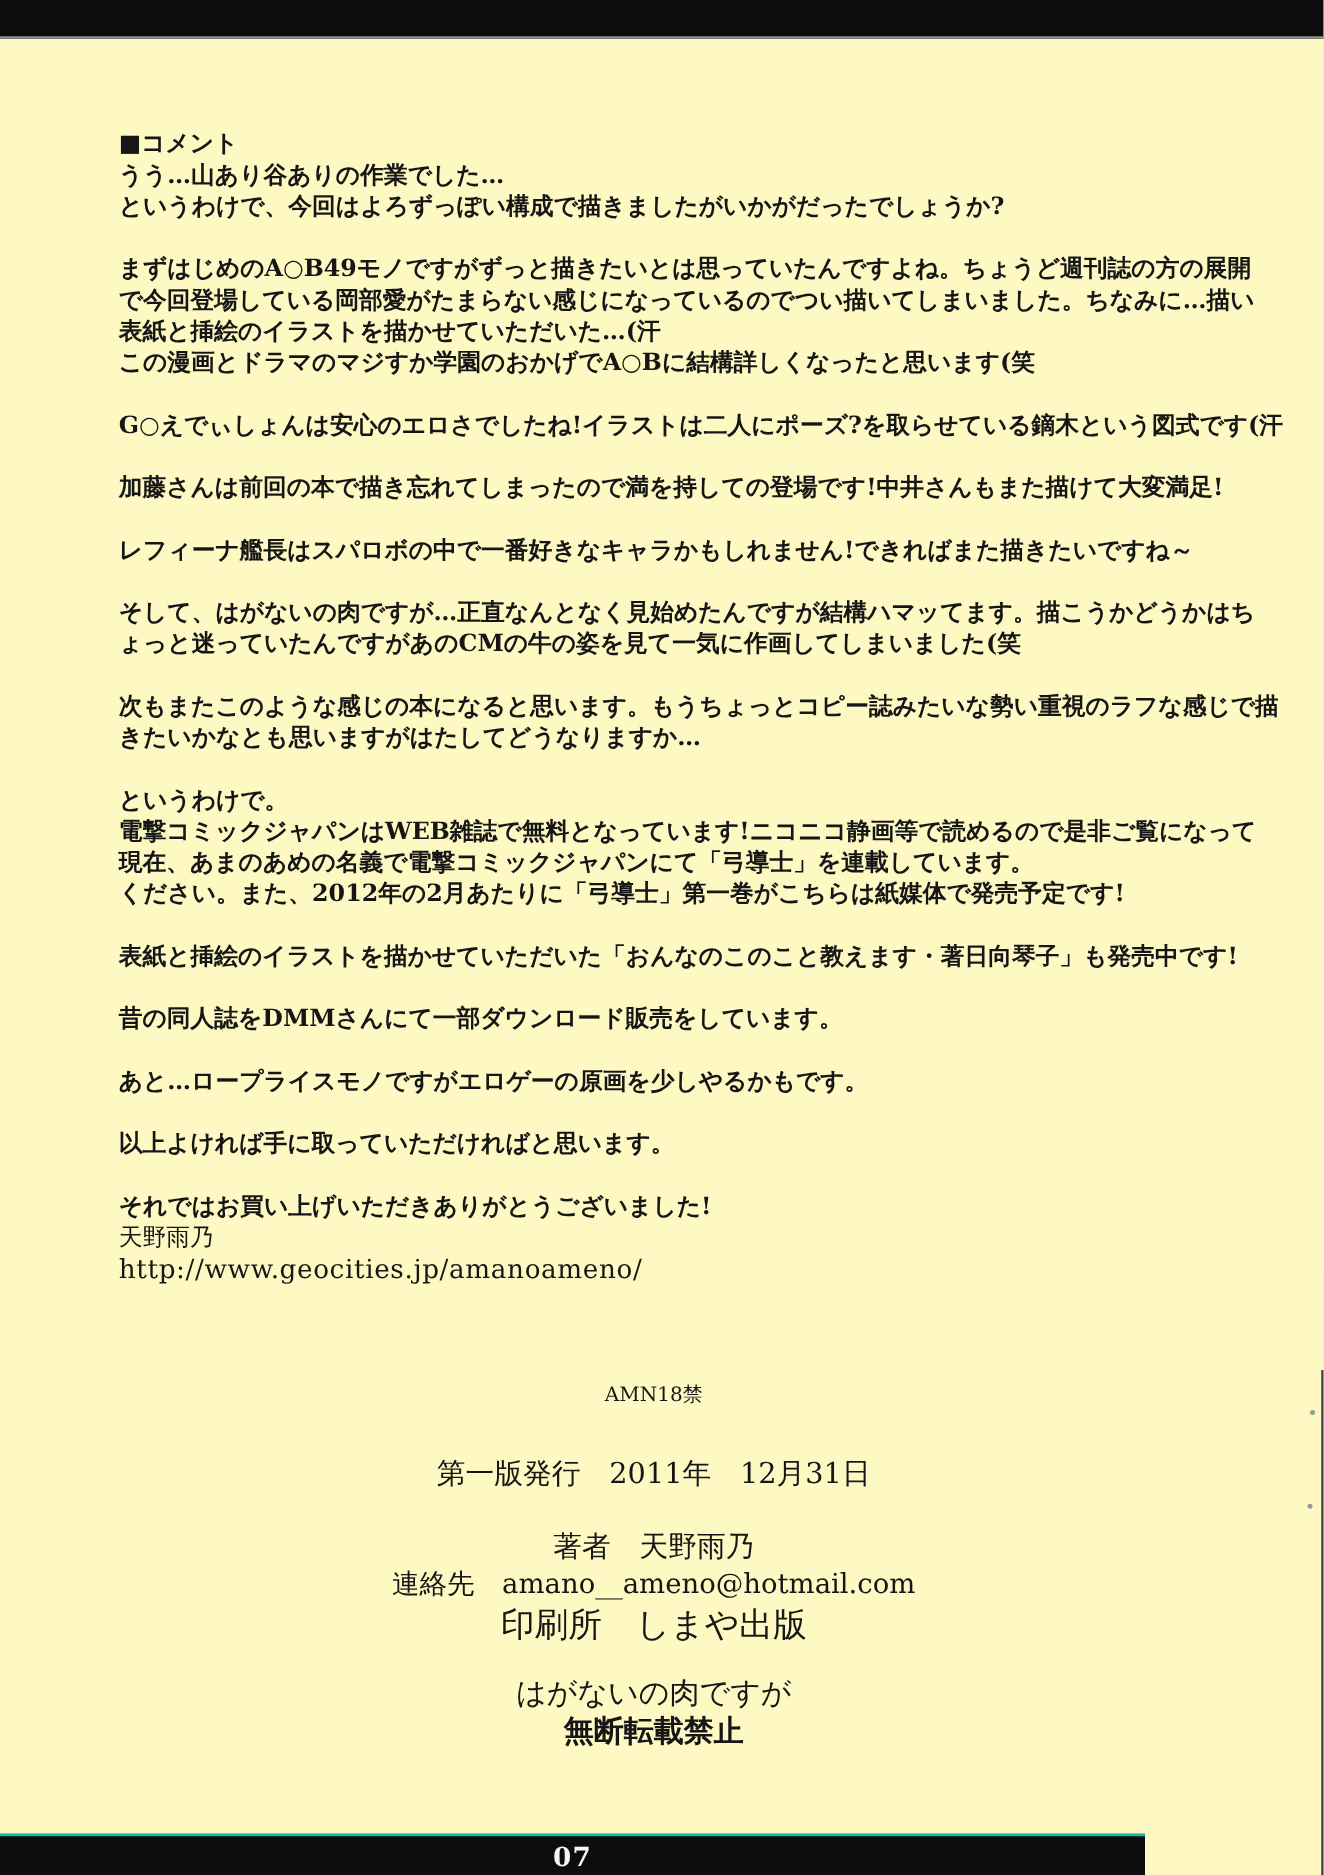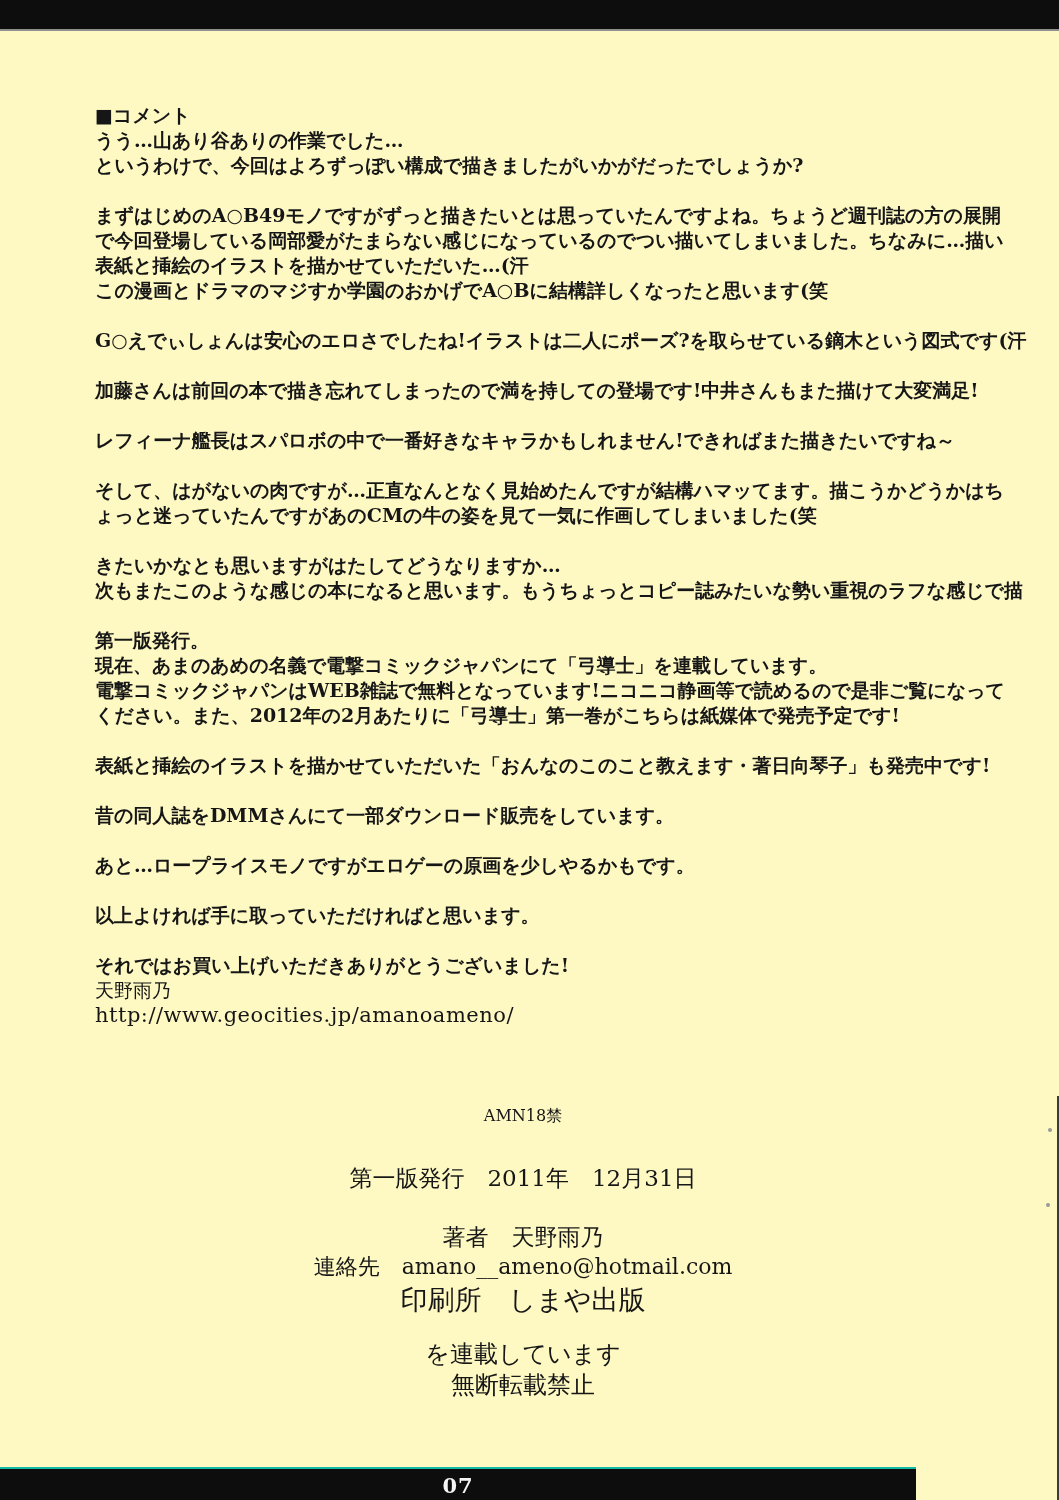--- a/index.html
+++ b/index.html
@@ -38,21 +38,21 @@
     position:absolute;left:0;width:1046px;
     text-align:center;white-space:nowrap;
     font-weight:normal;
   }
   .rating   {top:1106px;font-size:16px;}
   .edition  {top:1163px;font-size:23px;}
   .author   {top:1222px;font-size:23px;}
   .contact  {top:1252px;font-size:22px;}
   .printer  {top:1282px;font-size:27px;}
   .notice1  {top:1338px;font-size:24px;}
-  .notice2  {top:1369px;font-size:24px;}
+  .notice2  {top:1369px;font-size:24px;font-weight:bold;}
   .edge-line{
     position:absolute;right:0;top:1096px;width:2px;height:404px;
     background:#3c3c3c;
   }
   .speck{position:absolute;width:4px;height:4px;border-radius:50%;background:#9a9a9a;}
   .speck1{left:1048px;top:1128px;}
   .speck2{left:1046px;top:1203px;}
 </style>
 </head>
 <body>
@@ -73,47 +73,47 @@
     <div class="cline"></div>
     <div class="cline">G○えでぃしょんは安心のエロさでしたね!イラストは二人にポーズ?を取らせている鏑木という図式です(汗</div>
     <div class="cline"></div>
     <div class="cline">加藤さんは前回の本で描き忘れてしまったので満を持しての登場です!中井さんもまた描けて大変満足!</div>
     <div class="cline"></div>
     <div class="cline">レフィーナ艦長はスパロボの中で一番好きなキャラかもしれません!できればまた描きたいですね～</div>
     <div class="cline"></div>
     <div class="cline">そして、はがないの肉ですが…正直なんとなく見始めたんですが結構ハマッてます。描こうかどうかはち</div>
     <div class="cline">ょっと迷っていたんですがあのCMの牛の姿を見て一気に作画してしまいました(笑</div>
     <div class="cline"></div>
+    <div class="cline">次もまたこのような感じの本になると思います。もうちょっとコピー誌みたいな勢い重視のラフな感じで描</div>
     <div class="cline">きたいかなとも思いますがはたしてどうなりますか…</div>
-    <div class="cline">次もまたこのような感じの本になると思います。もうちょっとコピー誌みたいな勢い重視のラフな感じで描</div>
     <div class="cline"></div>
-    <div class="cline">第一版発行。</div>
+    <div class="cline">というわけで。</div>
+    <div class="cline">電撃コミックジャパンはWEB雑誌で無料となっています!ニコニコ静画等で読めるので是非ご覧になって</div>
     <div class="cline">現在、あまのあめの名義で電撃コミックジャパンにて「弓導士」を連載しています。</div>
-    <div class="cline">電撃コミックジャパンはWEB雑誌で無料となっています!ニコニコ静画等で読めるので是非ご覧になって</div>
     <div class="cline">ください。また、2012年の2月あたりに「弓導士」第一巻がこちらは紙媒体で発売予定です!</div>
     <div class="cline"></div>
     <div class="cline">表紙と挿絵のイラストを描かせていただいた「おんなのこのこと教えます・著日向琴子」も発売中です!</div>
     <div class="cline"></div>
     <div class="cline">昔の同人誌をDMMさんにて一部ダウンロード販売をしています。</div>
     <div class="cline"></div>
     <div class="cline">あと…ロープライスモノですがエロゲーの原画を少しやるかもです。</div>
     <div class="cline"></div>
     <div class="cline">以上よければ手に取っていただければと思います。</div>
     <div class="cline"></div>
     <div class="cline">それではお買い上げいただきありがとうございました!</div>
     <div class="cline light">天野雨乃</div>
     <div class="cline url">http://www.geocities.jp/amanoameno/</div>
   </div>
 
   <div class="colophon-line rating">AMN18禁</div>
   <div class="colophon-line edition">第一版発行　2011年　12月31日</div>
   <div class="colophon-line author">著者　天野雨乃</div>
   <div class="colophon-line contact">連絡先　amano__ameno@hotmail.com</div>
   <div class="colophon-line printer">印刷所　しまや出版</div>
-  <div class="colophon-line notice1">を連載しています</div>
+  <div class="colophon-line notice1">はがないの肉ですが</div>
   <div class="colophon-line notice2">無断転載禁止</div>
 
   <div class="edge-line"></div>
   <div class="speck speck1"></div>
   <div class="speck speck2"></div>
 
   <div class="bottom-bar">
     <span class="page-num">07</span>
   </div>
 

